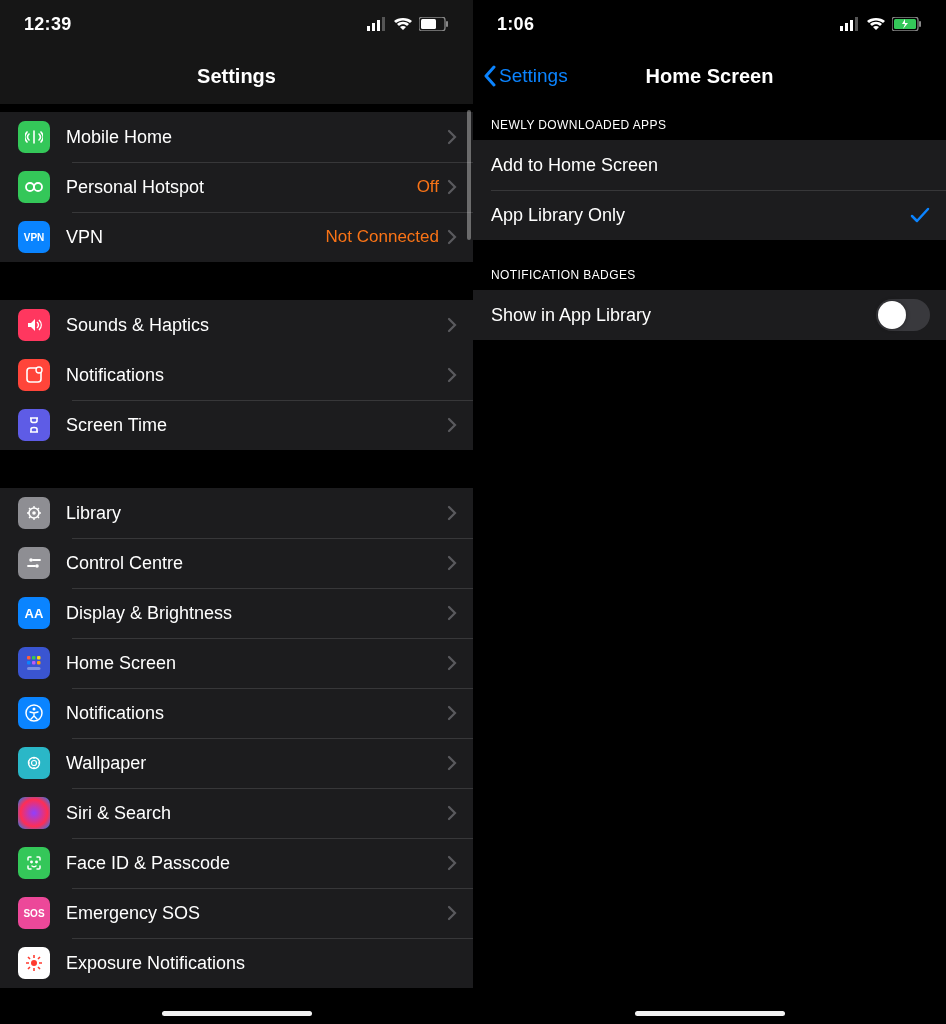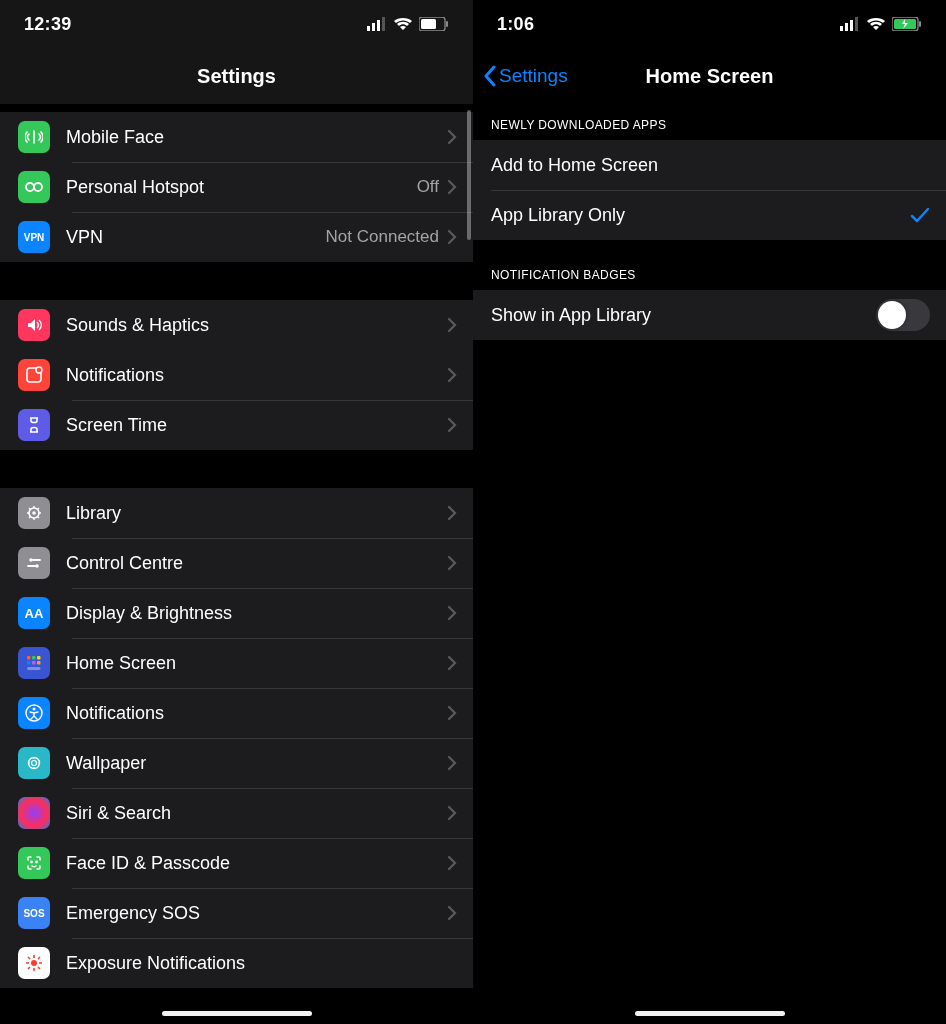--- a/index.html
+++ b/index.html
@@ -84,21 +84,21 @@
     height: 32px;
     border-radius: 7px;
     display: flex;
     align-items: center;
     justify-content: center;
     margin-right: 16px;
     flex-shrink: 0;
   }
   .cell .cell-label { flex: 1; }
   .cell .detail {
-    color: #a3a3a3;
+    color: #f97316;
     font-size: 17px;
     margin-right: 8px;
   }
   .cell .chev { color: #5a5a5e; flex-shrink: 0; }
 
   
   .toggle {
     width: 54px;
     height: 32px;
     border-radius: 16px;
@@ -182,21 +182,21 @@
 
   <div class="section-gap-sm"></div>
 
   <div class="section">
     <div class="cell first-cell">
       <div class="icon-box" style="background:#34c759">
         <svg width="18" height="18" viewBox="0 0 18 18" fill="none">
             <path d="M9 3 V15 M4 6 C2 8 2 10 4 12 M14 6 C16 8 16 10 14 12 M2 4 C-1 8 -1 10 2 14 M16 4 C19 8 19 10 16 14" stroke="#fff" stroke-width="1.6" stroke-linecap="round"></path>
           </svg>
       </div>
-      <span class="cell-label">Mobile Face</span>
+      <span class="cell-label">Mobile Home</span>
       <svg class="chev" width="10" height="16" viewBox="0 0 10 16">
           <path d="M2 2 L8 8 L2 14" stroke="#5a5a5e" stroke-width="2.2" fill="none" stroke-linecap="round"></path>
         </svg>
     </div>
     <div class="cell">
       <div class="icon-box" style="background:#34c759">
         <svg width="20" height="14" viewBox="0 0 20 14">
             <circle cx="6" cy="7" r="4" stroke="#fff" stroke-width="1.8" fill="none"></circle>
             <circle cx="14" cy="7" r="4" stroke="#fff" stroke-width="1.8" fill="none"></circle>
           </svg>
@@ -356,21 +356,21 @@
             <circle cx="11.5" cy="8" r="0.7" fill="#fff"></circle>
             <path d="M7 12 Q9 13.5 11 12"></path>
           </svg>
       </div>
       <span class="cell-label">Face ID &amp; Passcode</span>
       <svg class="chev" width="10" height="16" viewBox="0 0 10 16">
           <path d="M2 2 L8 8 L2 14" stroke="#5a5a5e" stroke-width="2.2" fill="none" stroke-linecap="round"></path>
         </svg>
     </div>
     <div class="cell">
-      <div class="icon-box" style="background:#3b82f6">
+      <div class="icon-box" style="background:#ec4899">
         <span class="text-icon" style="font-size:10px;">SOS</span>
       </div>
       <span class="cell-label">Emergency SOS</span>
       <svg class="chev" width="10" height="16" viewBox="0 0 10 16">
           <path d="M2 2 L8 8 L2 14" stroke="#5a5a5e" stroke-width="2.2" fill="none" stroke-linecap="round"></path>
         </svg>
     </div>
     <div class="cell" style="overflow:hidden;">
       <div class="icon-box" style="background:#fff">
         <svg width="20" height="20" viewBox="0 0 20 20">

